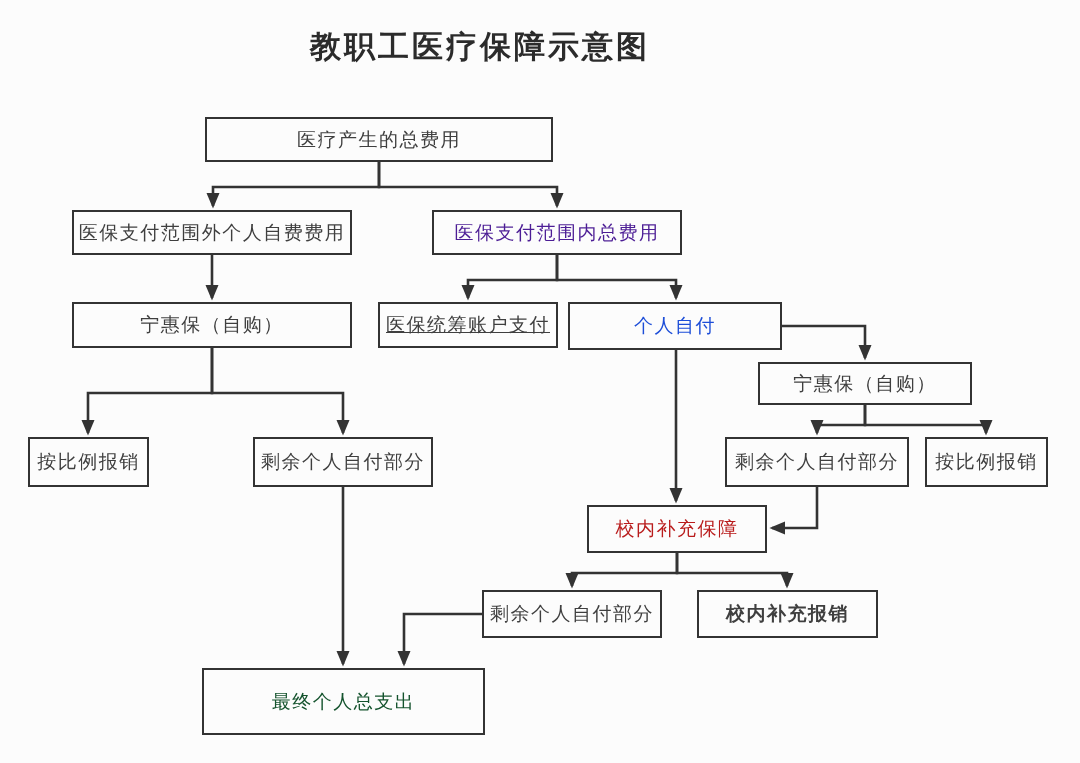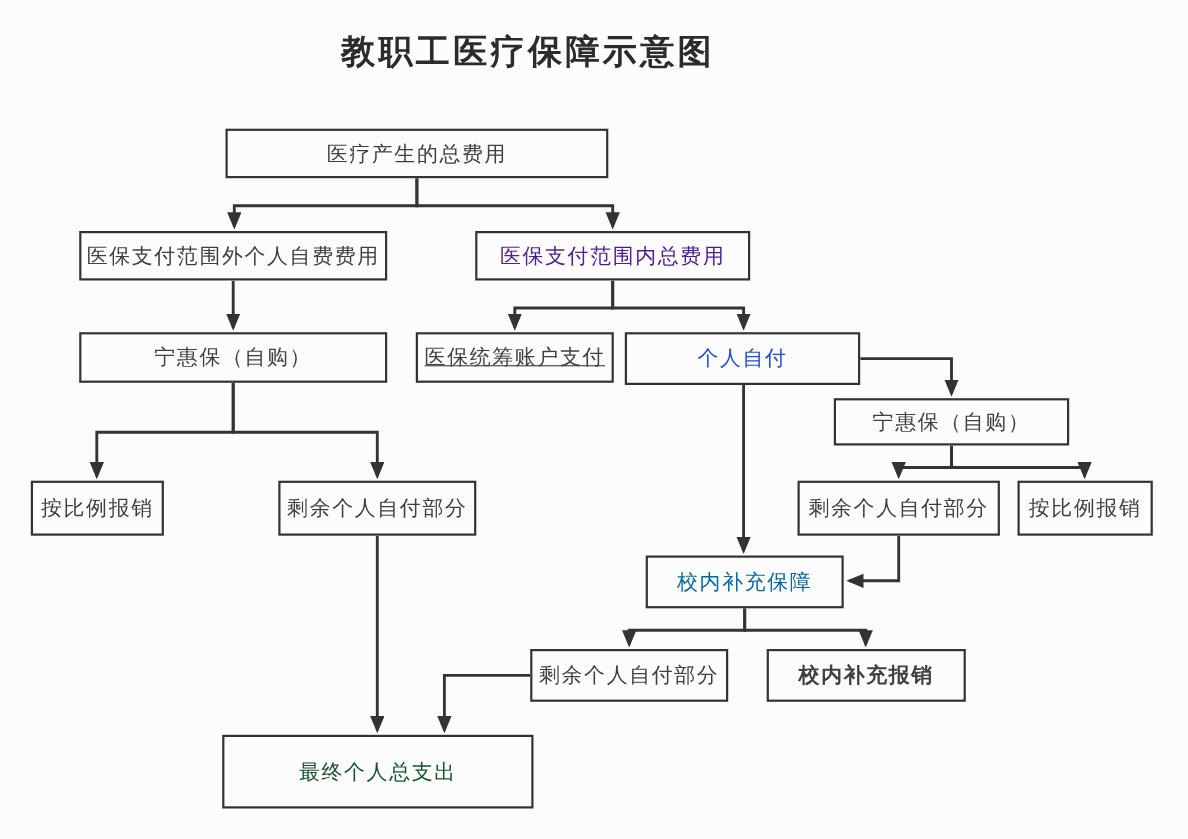--- a/index.html
+++ b/index.html
@@ -118,21 +118,21 @@
       </div>
       <div class="node" style="left: 253px; top: 437px; width: 180px; height: 50px; border-color: rgb(51, 51, 51); color: rgb(63, 63, 63);">
         <span>剩余个人自付部分</span>
       </div>
       <div class="node" style="left: 725px; top: 437px; width: 184px; height: 50px; border-color: rgb(51, 51, 51); color: rgb(63, 63, 63);">
         <span>剩余个人自付部分</span>
       </div>
       <div class="node" style="left: 925px; top: 437px; width: 123px; height: 50px; border-color: rgb(51, 51, 51); color: rgb(63, 63, 63);">
         <span>按比例报销</span>
       </div>
-      <div class="node" style="left: 587px; top: 505px; width: 180px; height: 48px; border-color: rgb(51, 51, 51); color: #0369a1;">
+      <div class="node" style="left: 587px; top: 505px; width: 180px; height: 48px; border-color: rgb(51, 51, 51); color: #b91c1c;">
         <span>校内补充保障</span>
       </div>
       <div class="node" style="left: 482px; top: 590px; width: 180px; height: 48px; border-color: rgb(51, 51, 51); color: rgb(63, 63, 63);">
         <span>剩余个人自付部分</span>
       </div>
       <div class="node" style="left: 697px; top: 590px; width: 181px; height: 48px; border-color: rgb(51, 51, 51); color: rgb(63, 63, 63); font-weight: bold;">
         <span>校内补充报销</span>
       </div>
       <div class="node" style="left: 202px; top: 668px; width: 283px; height: 67px; border-color: rgb(51, 51, 51); color: #14532d;">
         <span>最终个人总支出</span>

